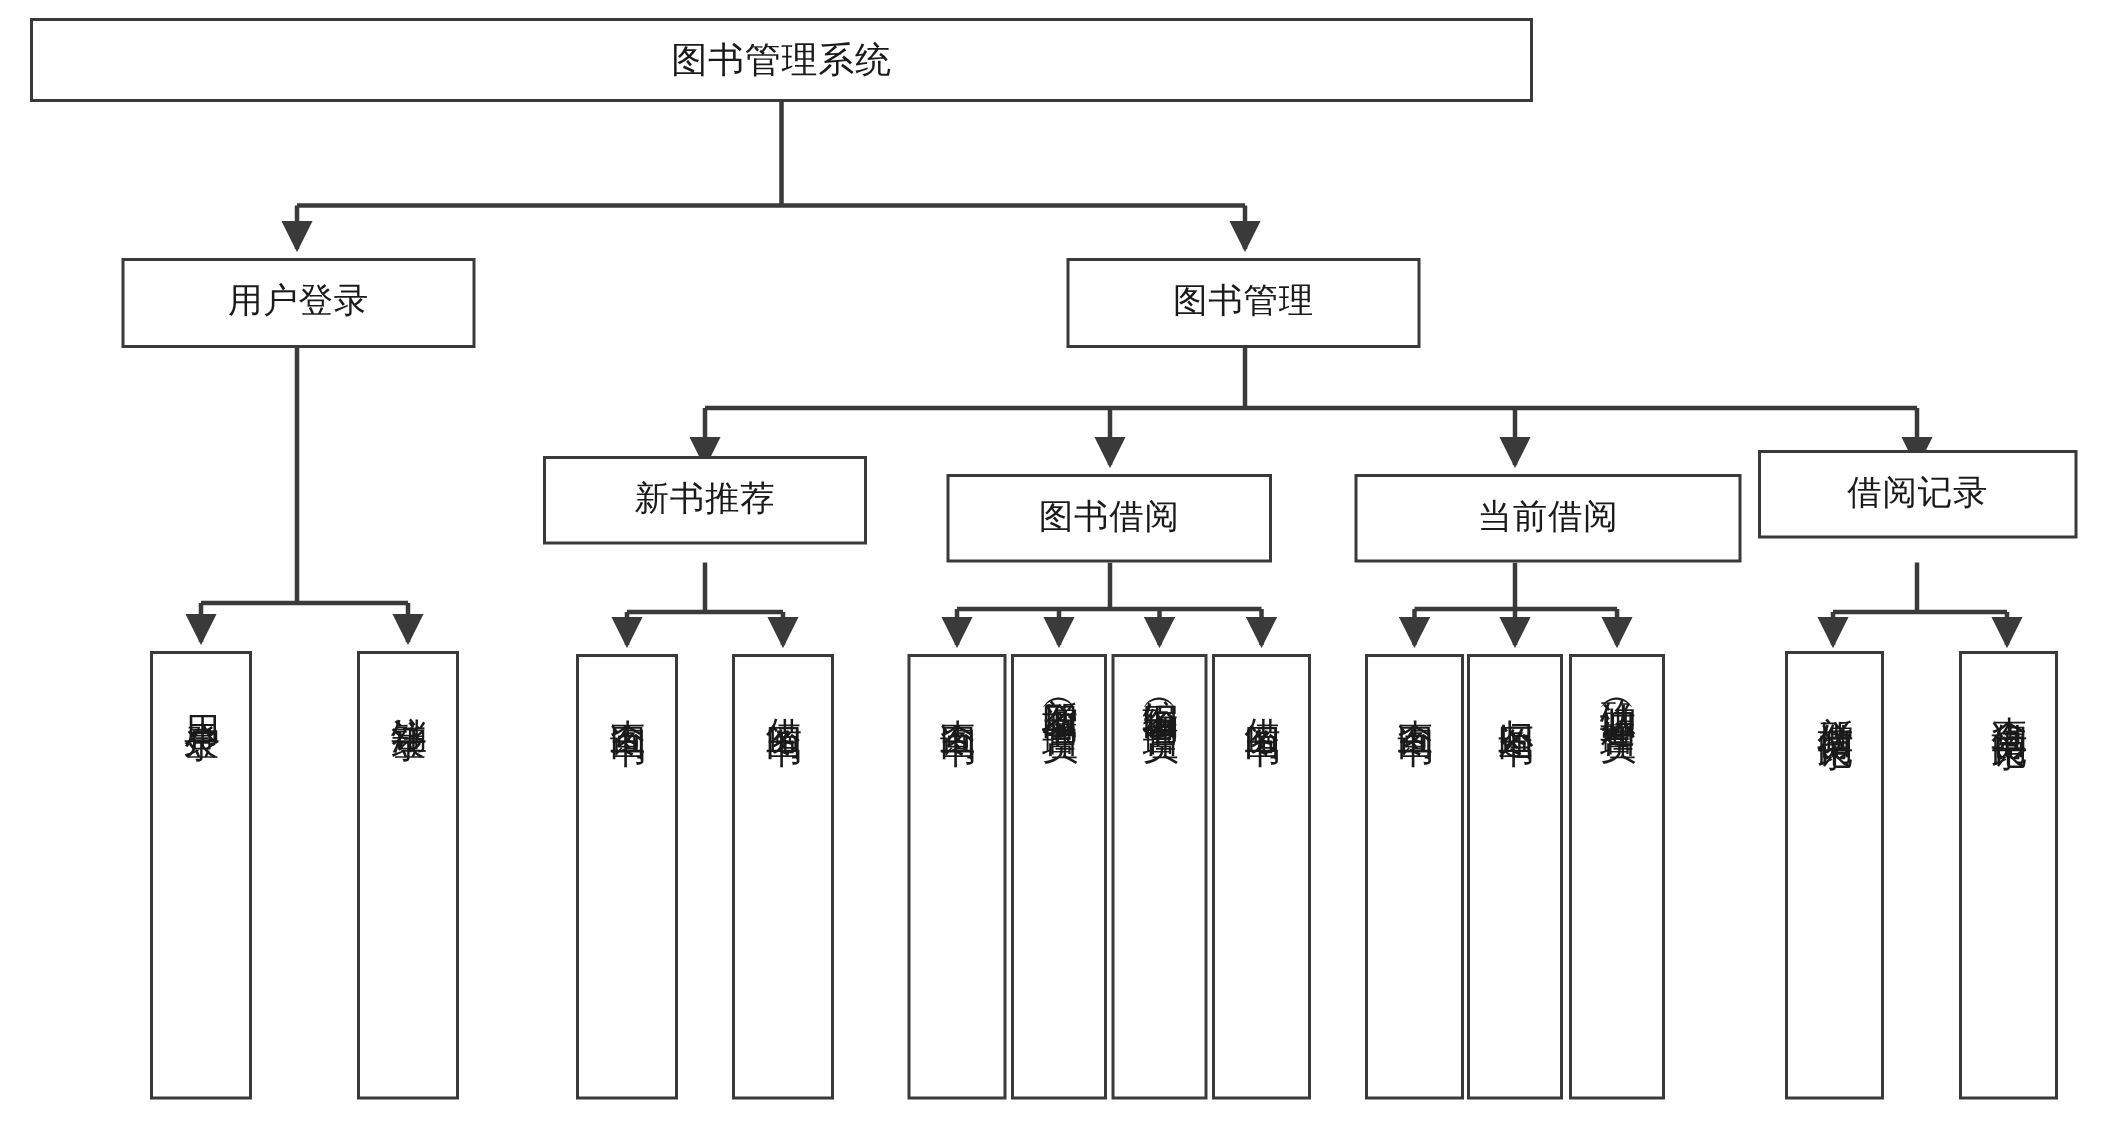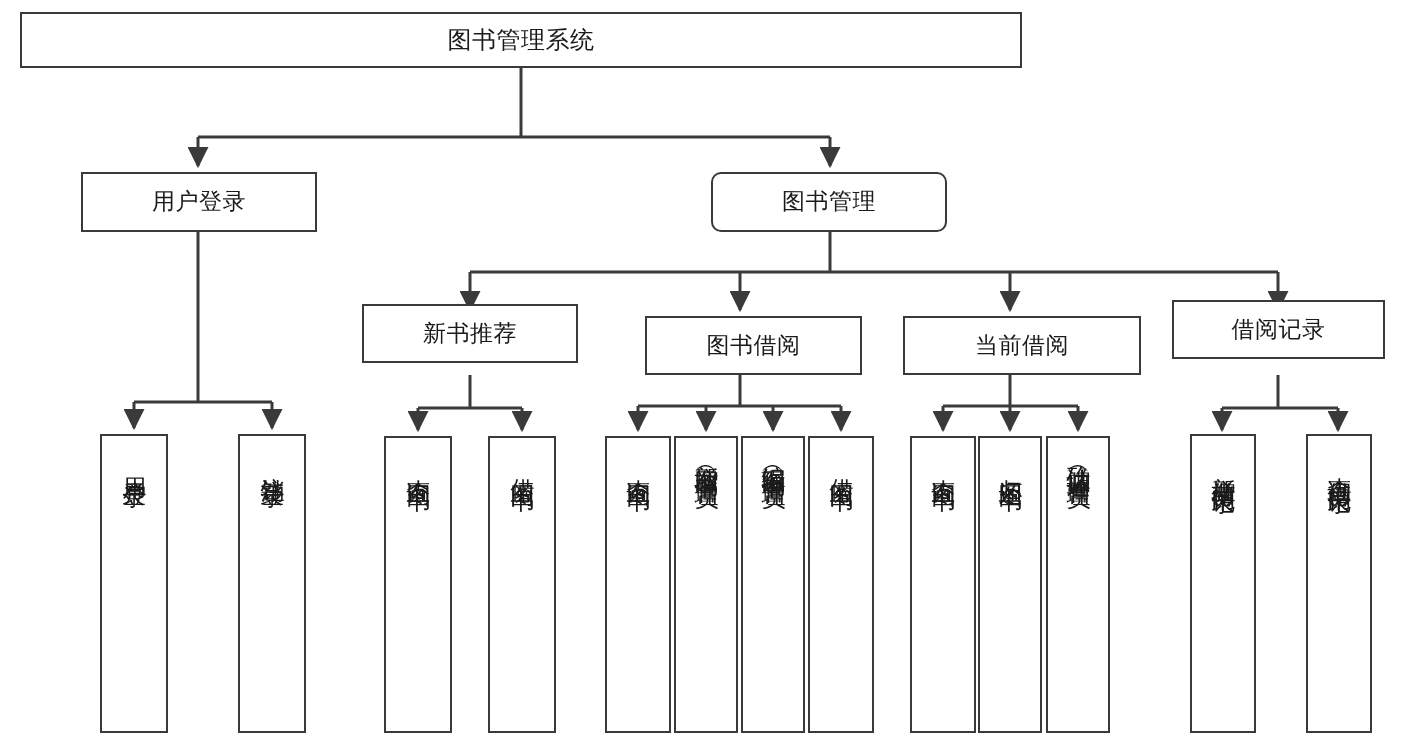--- a/index.html
+++ b/index.html
@@ -126,31 +126,31 @@
     </g>
   </svg>
 
   <div class="node root horiz" style="left:20px; top:12px; width:1002px; height:56px;">
     <span class="label">图书管理系统</span>
   </div>
 
   <div class="node horiz" style="left:81px; top:172px; width:236px; height:60px;">
     <span class="label">用户登录</span>
   </div>
-  <div class="node horiz" style="left:711px; top:172px; width:236px; height:60px;border-radius:10px;">
+  <div class="node horiz" style="left:711px; top:172px; width:236px; height:60px;">
     <span class="label">图书管理</span>
   </div>
 
   <div class="node horiz" style="left:362px; top:304px; width:216px; height:59px;">
     <span class="label">新书推荐</span>
   </div>
-  <div class="node horiz" style="left:645px; top:316px; width:217px; height:59px;">
+  <div class="node horiz" style="left:631px; top:316px; width:217px; height:59px;">
     <span class="label">图书借阅</span>
   </div>
-  <div class="node horiz" style="left:903px; top:316px; width:238px; height:59px;justify-content:center;">
+  <div class="node horiz" style="left:903px; top:316px; width:258px; height:59px;justify-content:center;">
     <span class="label">当前借阅</span>
   </div>
   <div class="node horiz" style="left:1172px; top:300px; width:213px; height:59px;">
     <span class="label">借阅记录</span>
   </div>
 
   <div class="node vert" style="left:100px; top:434px; width:68px; height:299px;">
     <span class="label">用户登录</span>
   </div>
   <div class="node vert" style="left:238px; top:434px; width:68px; height:299px;">

